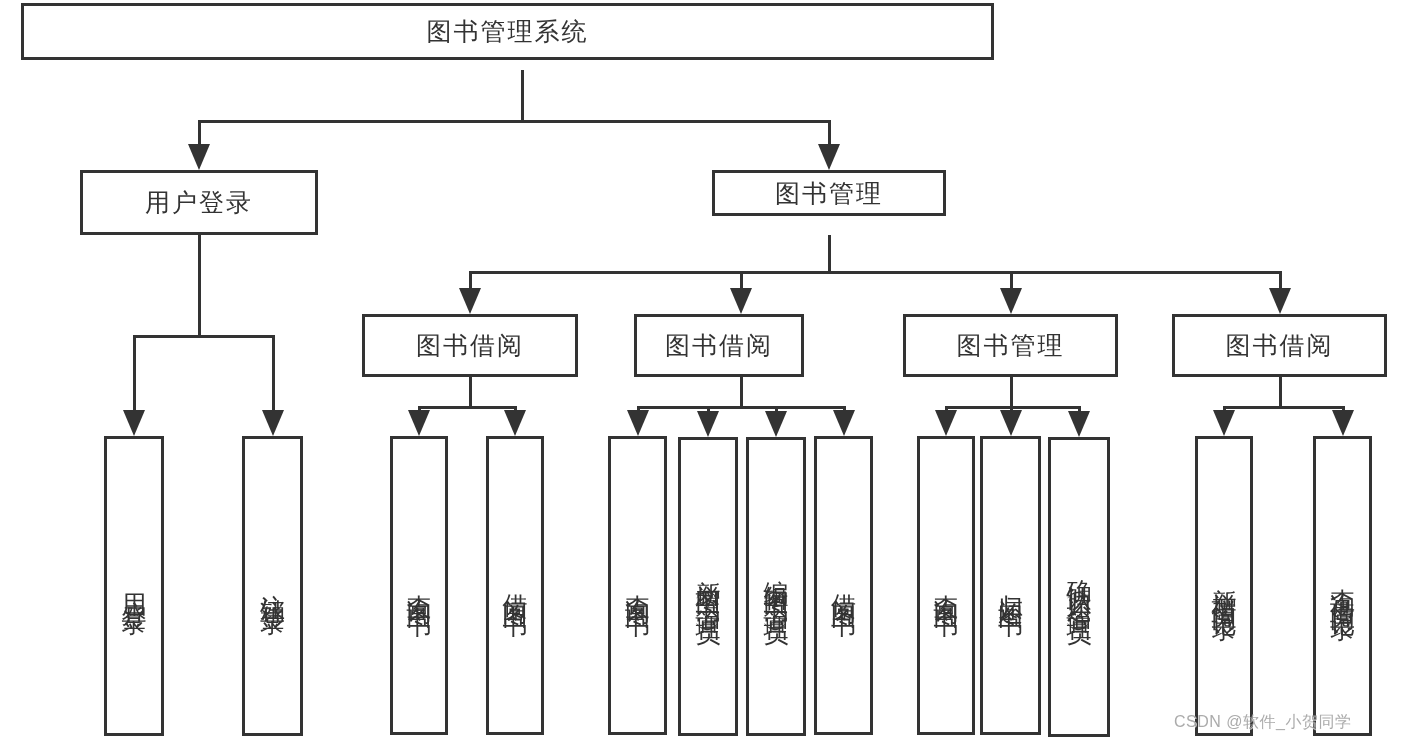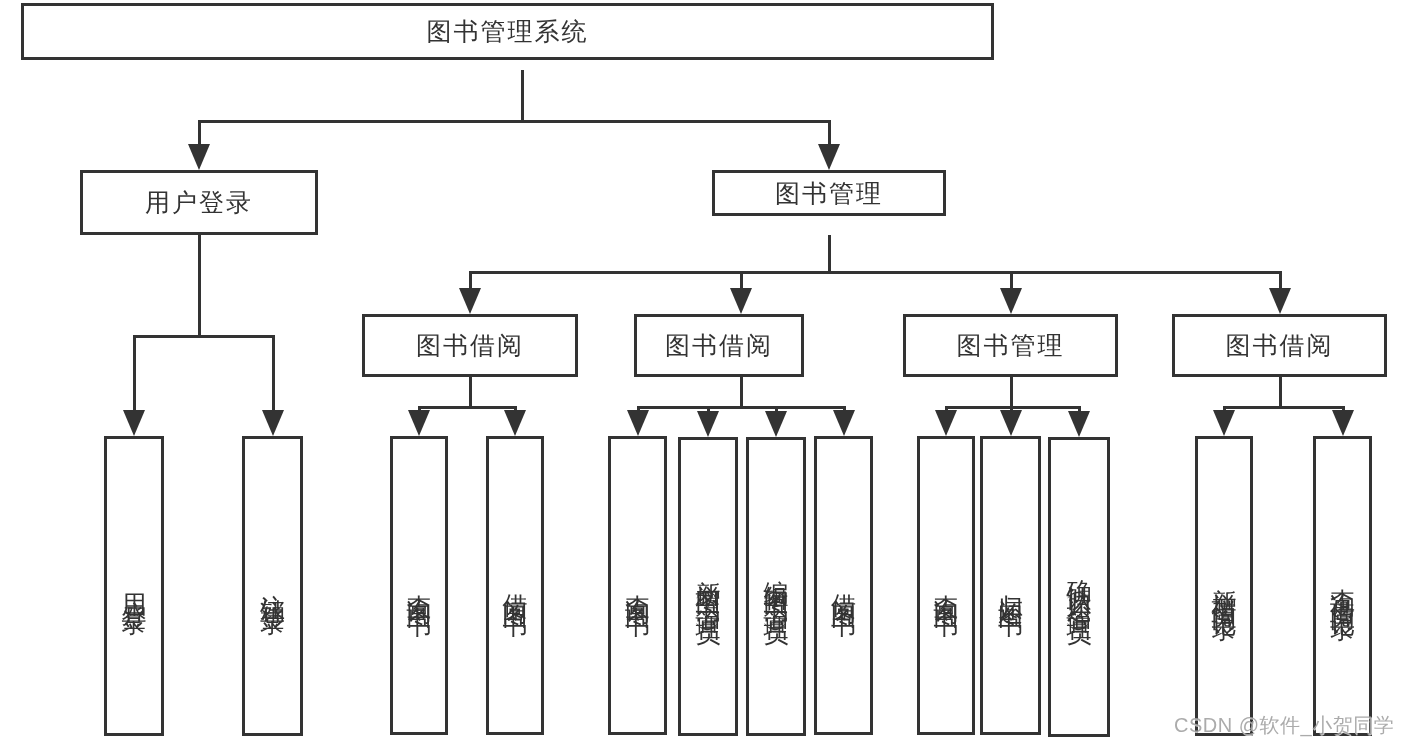--- a/index.html
+++ b/index.html
@@ -40,21 +40,21 @@
   .arrow{
     position:absolute;
     width:0;height:0;
     border-left:11px solid transparent;
     border-right:11px solid transparent;
     border-top:26px solid var(--line-color,#333333);
   }
   .watermark{
     position:absolute;
     left:1174px;top:712px;
-    font-size:20px;
+    font-size:16px;
     letter-spacing:0.5px;
     color:var(--watermark-color,rgba(162,162,162,0.9));
     text-shadow:1px 1px 0 rgba(255,255,255,0.7);
     white-space:nowrap;
     z-index:10;
   }
 </style>
 </head>
 <body>
 

